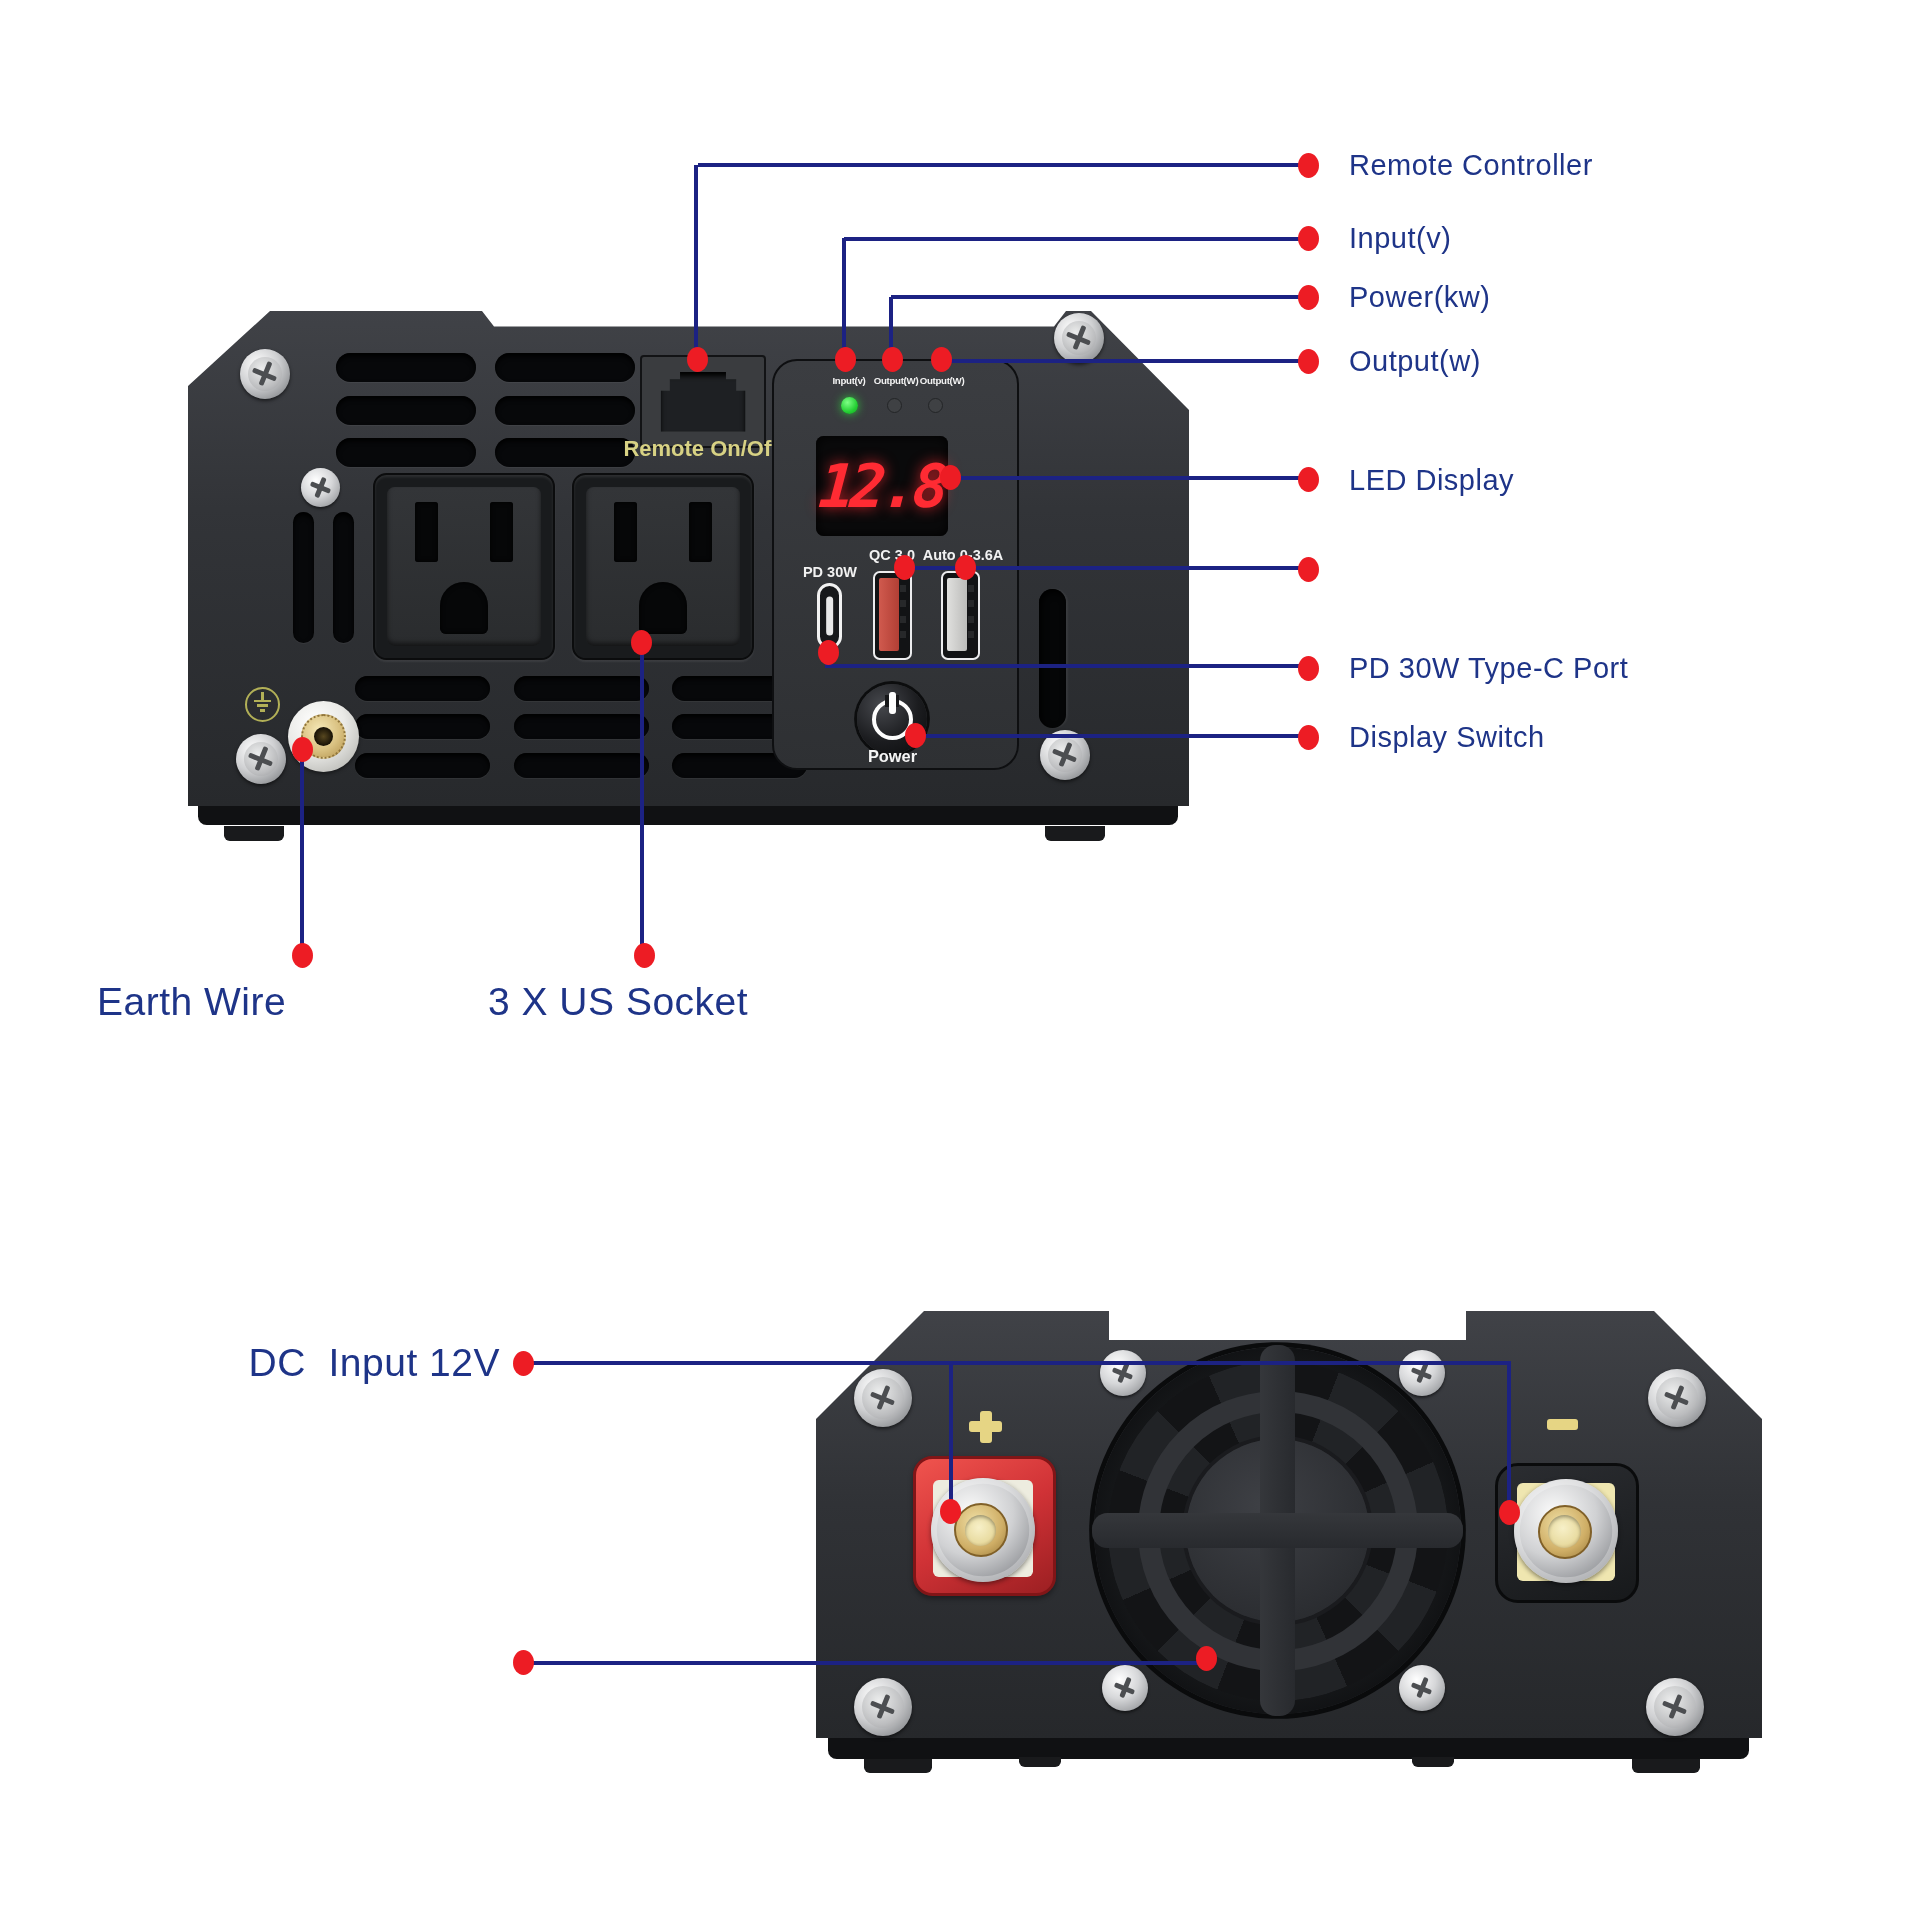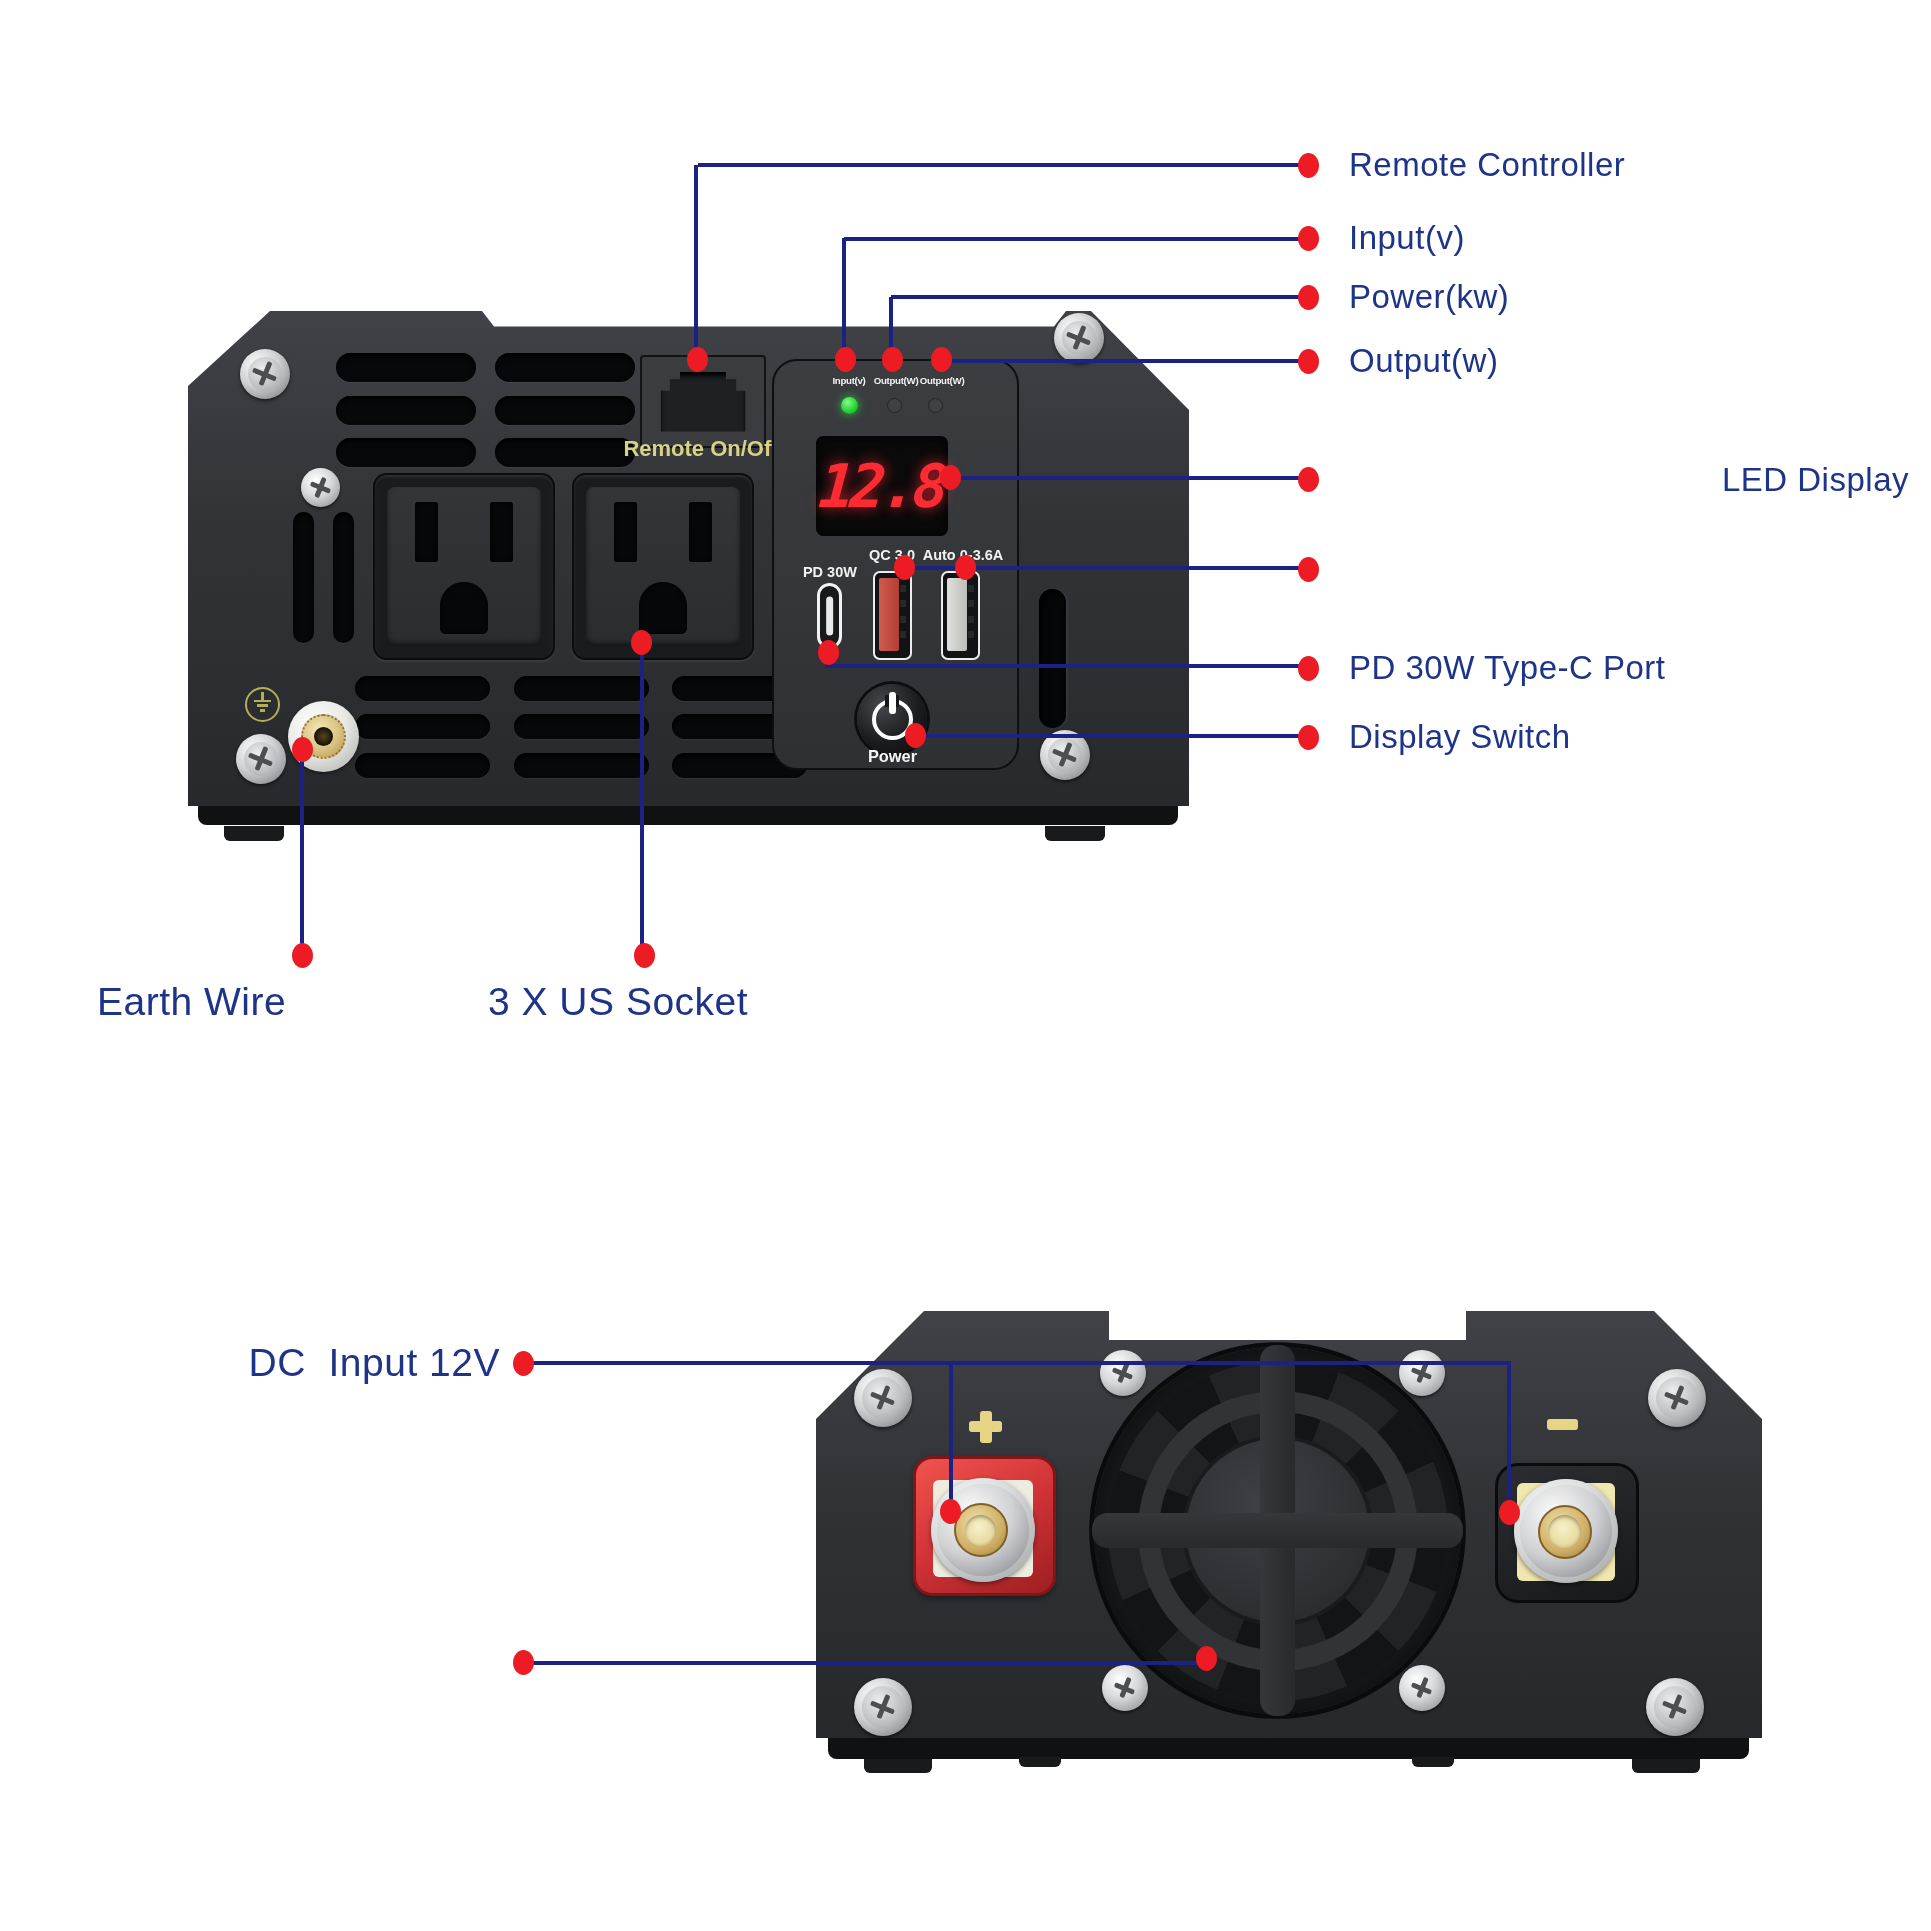--- a/index.html
+++ b/index.html
@@ -2,21 +2,21 @@
 <html style="--callout_line: #1c2283; --callout_dot: #ed1c24; --label_text: #1e3488; --remote_label_text: #d8d284; --led_on_green: #24cf33; --display_digits: #ff2b33; --usb_qc_orange: #b23f35; --terminal_red: #d03236; --brass: #cfae66; --accent_gold: #e6d584; --device_body: #313438;"><head>
 <meta charset="utf-8">
 <style>
   html,body{margin:0;padding:0;background:#ffffff;font-family:"Liberation Sans",sans-serif;}
   #canvas{position:relative;width:1931px;height:1931px;background:#fff;overflow:hidden;}
 
   
   .hl{position:absolute;height:3.9px;background:var(--callout_line,#1c2283);}
   .vl{position:absolute;width:3.9px;background:var(--callout_line,#1c2283);}
   .dot{position:absolute;width:21px;height:25px;border-radius:50%;background:var(--callout_dot,#ed1c24);z-index:30;}
-  .lblR{position:absolute;left:1349px;width:560px;font-size:33px;line-height:46px;color:var(--label_text,#1e3488);letter-spacing:0.5px;}
+  .lblR{position:absolute;left:1349px;width:560px;font-size:29px;line-height:46px;color:var(--label_text,#1e3488);letter-spacing:0.5px;}
   .lblB{position:absolute;font-size:39px;line-height:46px;color:var(--label_text,#1e3488);text-align:left;letter-spacing:0.5px;}
   .lblL{position:absolute;font-size:39px;line-height:46px;color:var(--label_text,#1e3488);text-align:right;white-space:pre;letter-spacing:0.5px;}
   .hl,.vl{z-index:25;}
 
   
   .front-body{position:absolute;left:188px;top:311px;width:1001px;height:495px;
     background:linear-gradient(180deg,#404247 0%,#323438 40%,#27292c 100%);
     clip-path:polygon(0 75px,82px 0,294px 0,306px 15.4px,866px 15.4px,878px 0,903px 0,1001px 99px,1001px 495px,0 495px);}
   .rear-body{position:absolute;left:816px;top:1311px;width:946px;height:427px;
     background:linear-gradient(180deg,#404247 0%,#303236 45%,#26282b 100%);
@@ -293,21 +293,21 @@
 
   <div class="dot" style="left:292px;top:737px;"></div>
   <div class="dot" style="left:292px;top:943px;"></div>
   <div class="dot" style="left:631px;top:630px;"></div>
   <div class="dot" style="left:634px;top:943px;"></div>
 
   <div class="lblR" style="top:142px;">Remote Controller</div>
   <div class="lblR" style="top:215px;">Input(v)</div>
   <div class="lblR" style="top:274px;">Power(kw)</div>
   <div class="lblR" style="top:338px;">Output(w)</div>
-  <div class="lblR" style="top:457px;text-align:right;">LED Display</div>
+  <div class="lblR" style="top:457px;">LED Display</div>
   <div class="lblR" style="top:645px;">PD 30W Type-C Port</div>
   <div class="lblR" style="top:714px;">Display Switch</div>
 
   <div class="lblB" style="left:97px;top:979px;width:299px;">Earth Wire</div>
   <div class="lblB" style="left:488px;top:979px;width:338px;">3 X US Socket</div>
 
   <div class="rear-body"></div>
   <div class="base" style="left:828px;top:1738px;width:921px;height:21px;"></div>
   <div class="foot" style="left:864px;top:1759px;width:68px;height:13.5px;"></div>
   <div class="foot" style="left:1632px;top:1759px;width:68px;height:13.5px;"></div>

